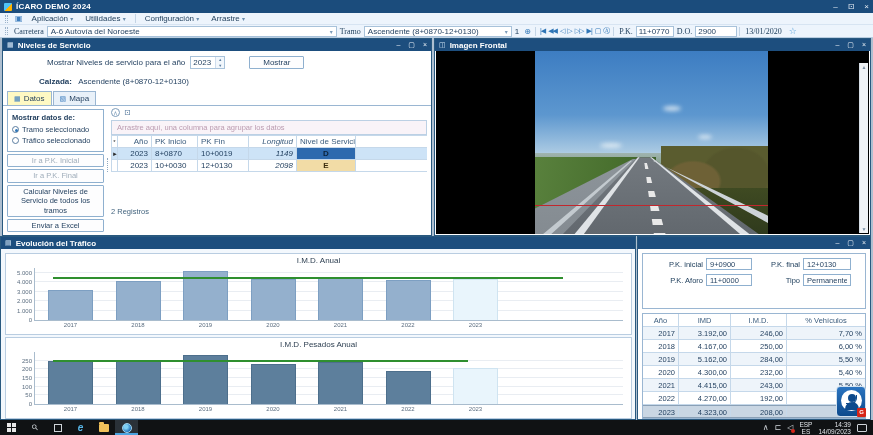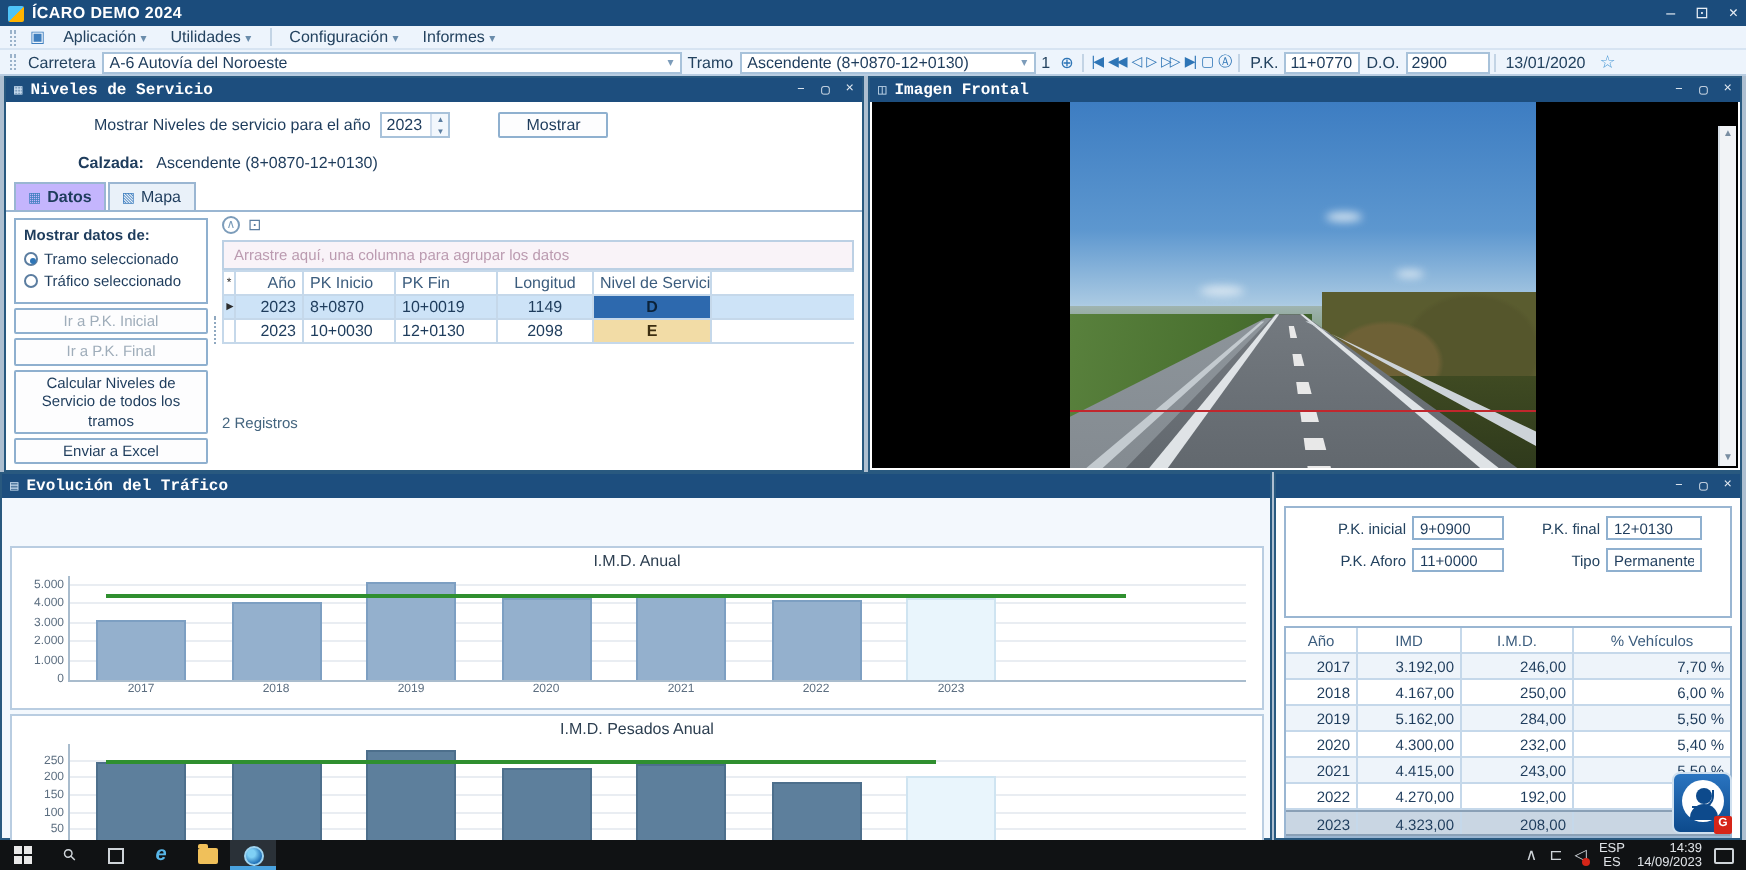--- a/index.html
+++ b/index.html
@@ -13,52 +13,52 @@
   .app-icon { width:8px; height:8px; margin-right:4px; background:linear-gradient(135deg,#4fc3f7 0 50%,#ffb300 50% 100%); border-radius:1px; }
   .winbtns { margin-left:auto; display:flex; gap:10px; font-size:8px; color:#e8eef5; }
   .winbtns span { cursor:default; }
   .menubar { position:absolute; left:0; top:13px; width:873px; height:12px; background:#edf4fc; border-bottom:1px solid #d7e4f2; display:flex; align-items:center; gap:2px; padding:0 2px; font-size:8px; }
   .grip { width:3px; height:8px; border-left:1px dotted #9ab2ca; border-right:1px dotted #9ab2ca; margin:0 3px; }
   .app-glyph { color:#3f7fbf; font-size:8px; margin:0 2px; }
   .menu-item { padding:0 5px; color:#23425f; }
   .menu-item .caret { color:#6a8cab; font-size:6px; }
   .msep { width:1px; height:9px; background:#c3d4e5; margin:0 2px; }
   .appbar { position:absolute; left:0; top:25px; width:873px; height:13px; background:#edf4fc; border-bottom:1px solid #b9cde1; display:flex; align-items:center; font-size:8px; padding:0 2px; }
-  .lbl { color:#23425f; margin:4px 3px; }
+  .lbl { color:#23425f; margin:4px 3px;font-family:Liberation Serif, serif; }
   .combo { background:#fff; border:1px solid #a8c2da; height:11px; display:flex; align-items:center; padding:0 3px; color:#1e3c5c; position:relative; }
   .combo .arr { margin-left:auto; color:#7c9cba; font-size:6px; padding-left:4px; }
   .tb-num { color:#23425f; margin:0 3px; }
   .tb-icon { color:#2e75b6; font-size:8px; margin:0 2px; }
   .navgrp { display:flex; align-items:center; gap:3px; color:#2e75b6; font-size:7px; margin:0 2px; }
   .navgrp span { letter-spacing:-1px; }
   .field { background:#fff; border:1px solid #a8c2da; height:11px; font-size:8px; color:#1e3c5c; padding:0 2px; font-family:inherit; }
   .star { color:#4d9ad6; font-size:9px; margin-left:4px; }
 
   
   .win { position:absolute; background:#fff; border:1px solid #29597f; }
-  .win-tb { height:12px; background:#1d4e7e; color:#fff; display:flex; align-items:center; padding:0 4px; font-size:8px;font-family:Liberation Mono, monospace; }
+  .win-tb { height:12px; background:#1d4e7e; color:#fff; display:flex; align-items:center; padding:0 4px; font-size:8px; }
   .win-tb .wicon { font-size:7px; margin-right:4px; color:#cfe2f3; }
   .win-tb .wt { font-weight:bold; }
   .win-tb .winbtns { gap:8px; font-size:7px; }
 
   
   #niveles { left:2px; top:38px; width:430px; height:198px; }
   .niv-row1 { position:absolute; left:0; top:17px; width:100%; display:flex; align-items:center; }
   .niv-row1 .l { margin-left:44px; font-size:8px; }
   .spinner { display:flex; border:1px solid #a8c2da; height:13px; margin-left:5px; }
   .spinner input { width:24px; border:0; font-size:8px; padding:0 2px; font-family:inherit; color:#1e3c5c; }
   .spin-btns { width:9px; display:flex; flex-direction:column; border-left:1px solid #cfdded; }
   .spin-btns span { flex:1; font-size:4px; color:#5b7da0; text-align:center; line-height:5px; background:#f2f7fc; }
   .btn { background:#fdfdfe; border:1px solid #8fb0cf; color:#1e3c5c; font-size:8px; text-align:center; border-radius:1px; }
   #mostrar-btn { width:55px; height:13px; margin-left:24px; line-height:12px; }
   .niv-row2 { position:absolute; left:0; top:38px; font-size:8px; }
   .niv-row2 b { margin-left:36px; }
   .tabs { position:absolute; left:4px; top:52px; display:flex; gap:1px; }
   .tab { height:14px; display:flex; align-items:center; gap:3px; padding:0 6px; border:1px solid #9ab6d2; border-bottom:0; background:#e9f1f9; font-size:8px; }
-  .tab.active { background:#c4b5fd; font-weight:bold;align-items:center; }
+  .tab.active { background:#fef9c3; font-weight:normal;align-items:center; }
   .tab .tico { color:#3f7fbf; font-size:7px; }
   .tabline { position:absolute; left:0; top:66px; width:100%; border-top:1px solid #9ab6d2; }
   .niv-side { position:absolute; left:4px; top:70px; width:97px; height:112px; }
   .groupbox { border:1px solid #8fb0cf; padding:3px 4px 4px; background:#fff; }
   .groupbox .gt { font-weight:bold; font-size:7.5px; margin-bottom:3px; }
   .radio-line { display:flex; align-items:center; gap:3px; font-size:7.5px; margin:2px 0; }
   .radio { width:7px; height:7px; border:1px solid #5b7da0; border-radius:50%; background:#fff; position:relative; flex:0 0 auto; }
   .radio.sel::after { content:""; position:absolute; left:1.5px; top:1.5px; width:3px; height:3px; border-radius:50%; background:#2e75b6; }
   .side-btn { width:97px; margin-top:2px; padding:1px 2px; font-size:7.5px; line-height:1.25; }
   .side-btn.dis { color:#9fadba; }
@@ -69,21 +69,21 @@
   .exp-ico { color:#5b7da0; font-size:8px; }
   .groupbar { position:absolute; left:108px; top:81px; width:316px; height:15px; background:#f9f3f8; border:1px solid #bcd0e4; color:#bb9bb0; font-size:7.5px; display:flex; align-items:center; padding:0 5px; }
   .grid { position:absolute; left:108px; top:96px; width:316px; font-size:8px; }
   .grow { display:flex; height:12px; border-bottom:1px solid #c5d8ea; }
   .grow.header { height:13px; color:#3c5d7e; border-top:1px solid #c5d8ea; background:#fff; }
   .gc { border-right:1px solid #c5d8ea; padding:0 3px; line-height:12px; overflow:hidden; white-space:nowrap; }
   .c-ind { width:7px; padding:0; border-left:1px solid #c5d8ea; color:#2c2c2c; font-size:6px; text-align:center; }
   .c-ano { width:34px; text-align:right; }
   .c-pki { width:46px; }
   .c-pkf { width:51px; }
-  .c-lon { width:48px; text-align:center; }
+  .c-lon { width:48px; text-align:right;font-style:italic; }
   .c-niv { width:59px; text-align:center; font-weight:bold; }
   .c-fill { flex:1; border-right:0; }
   .grow.sel { background:#cde3f7; }
   .niv-D { background:#2d69ae; color:#0b2239; }
   .niv-E { background:#f2dca6; color:#3c2e10; }
   .grid-footer { position:absolute; left:108px; top:168px; font-size:7.5px; color:#44657f; }
 
   
   #imagen { left:434px; top:38px; width:437px; height:198px; }
   .img-area { position:absolute; left:1px; top:12px; right:1px; bottom:1px; background:#000; overflow:hidden; }
@@ -98,21 +98,21 @@
   .lane-c { position:absolute; inset:0; background:repeating-linear-gradient(to bottom,#e8e8e8 0 6px,transparent 6px 14px); clip-path:polygon(46.6% 58%, 47.4% 58%, 56% 100%, 51% 100%); }
   .lane-edge-l { position:absolute; inset:0; background:#dfe3e6; clip-path:polygon(44.2% 58%, 44.9% 58%, 21% 100%, 17% 100%); }
   .lane-edge-r { position:absolute; inset:0; background:#dfe3e6; clip-path:polygon(49.4% 58%, 50% 58%, 92% 100%, 88% 100%); }
   .rail-r { position:absolute; inset:0; background:#cdd3d8; clip-path:polygon(50.5% 60%, 51.2% 60%, 100% 94%, 100% 90%); }
   .rail-l { position:absolute; inset:0; background:#c3cacf; clip-path:polygon(41% 60%, 41.7% 60%, 7% 100%, 3.5% 100%); }
   .redline { position:absolute; left:0; top:84%; width:100%; height:1px; background:#c1272d; }
   .vscroll { position:absolute; right:1px; top:12px; width:9px; bottom:1px; background:#f1f3f6; border-left:1px solid #d4dce4; display:flex; flex-direction:column; justify-content:space-between; align-items:center; color:#7a8ea2; font-size:5px; padding:1px 0; }
 
   
   #evolucion { left:0px; top:236px; width:636px; height:184px; background:#f3f8fd; }
-  .chart-panel { position:absolute; left:4px; width:627px; height:82px; background:#fff; border:1px solid #b9cde1;margin-top:20px; }
+  .chart-panel { position:absolute; left:4px; width:627px; height:82px; background:#fff; border:1px solid #b9cde1; }
   .chart-title { position:absolute; top:2px; left:0; width:100%; text-align:center; font-size:8px; color:#2c3e50; }
   .plot { position:absolute; left:28px; right:8px; top:14px; bottom:13px; border-left:1px solid #a9bccd; border-bottom:1px solid #a9bccd; }
   .gridline { position:absolute; left:0; right:0; height:1px; background:#e9edf2; }
   .ytick { position:absolute; left:-26px; width:23px; text-align:right; font-size:6px; color:#5c6e80; }
   .xtick { position:absolute; top:100%; margin-top:2px; width:45px; text-align:center; font-size:6px; color:#5c6e80; }
   .bar { position:absolute; bottom:0; background:#94b0cd; border:1px solid #7d9fc2; border-bottom:0; }
   .bar.hl { background:#e9f5fc; border-color:#cfe4f1; }
   .chart2 .bar { background:#5d7f9c; border-color:#4d6f8c; }
   .chart2 .bar.hl { background:#e9f5fc; border-color:#cfe4f1; }
   .avgline { position:absolute; height:2px; background:#2f8f2f; z-index:5; }
@@ -188,21 +188,21 @@
     </span>
   </div>
 
   <div class="menubar">
     <span class="grip"></span>
     <span class="app-glyph gi-app"></span>
     <span class="menu-item"><span>Aplicación</span> <span class="caret gi-caret"></span></span>
     <span class="menu-item"><span>Utilidades</span> <span class="caret gi-caret"></span></span>
     <span class="msep"></span>
     <span class="menu-item"><span>Configuración</span> <span class="caret gi-caret"></span></span>
-    <span class="menu-item"><span>Informes</span> <span class="caret gi-caret"></span></span>
+    <span class="menu-item"><span>Arrastre</span> <span class="caret gi-caret"></span></span>
   </div>
 
   <div class="appbar">
     <span class="grip"></span>
     <span class="lbl">Carretera</span>
     <span class="combo" style="width:290px">
       <span>A-6 Autovía del Noroeste</span>
       <span class="arr gi-caret"></span>
     </span>
     <span class="lbl">Tramo</span>

